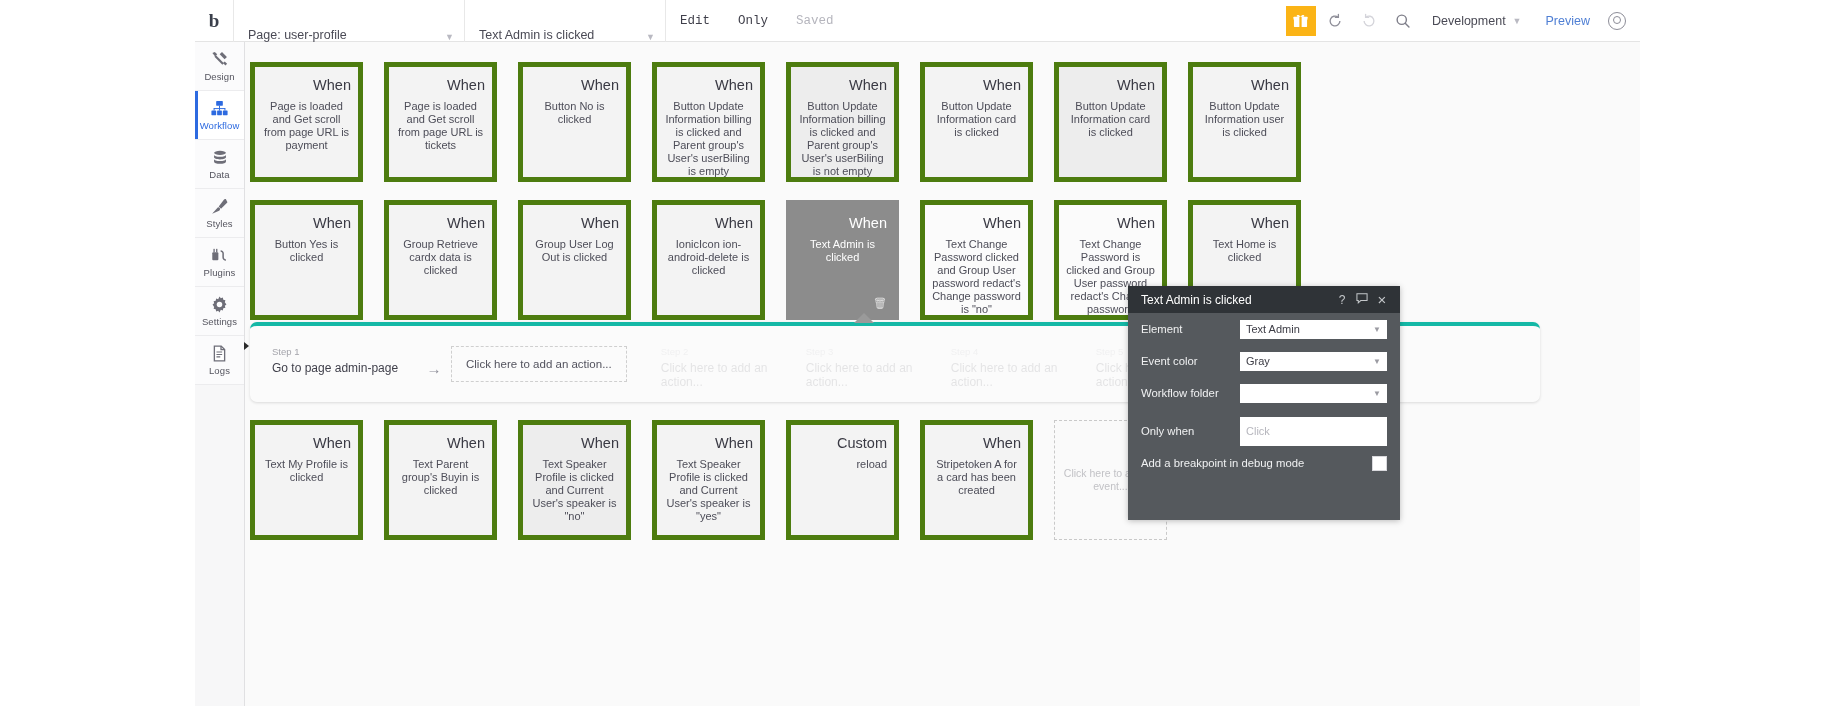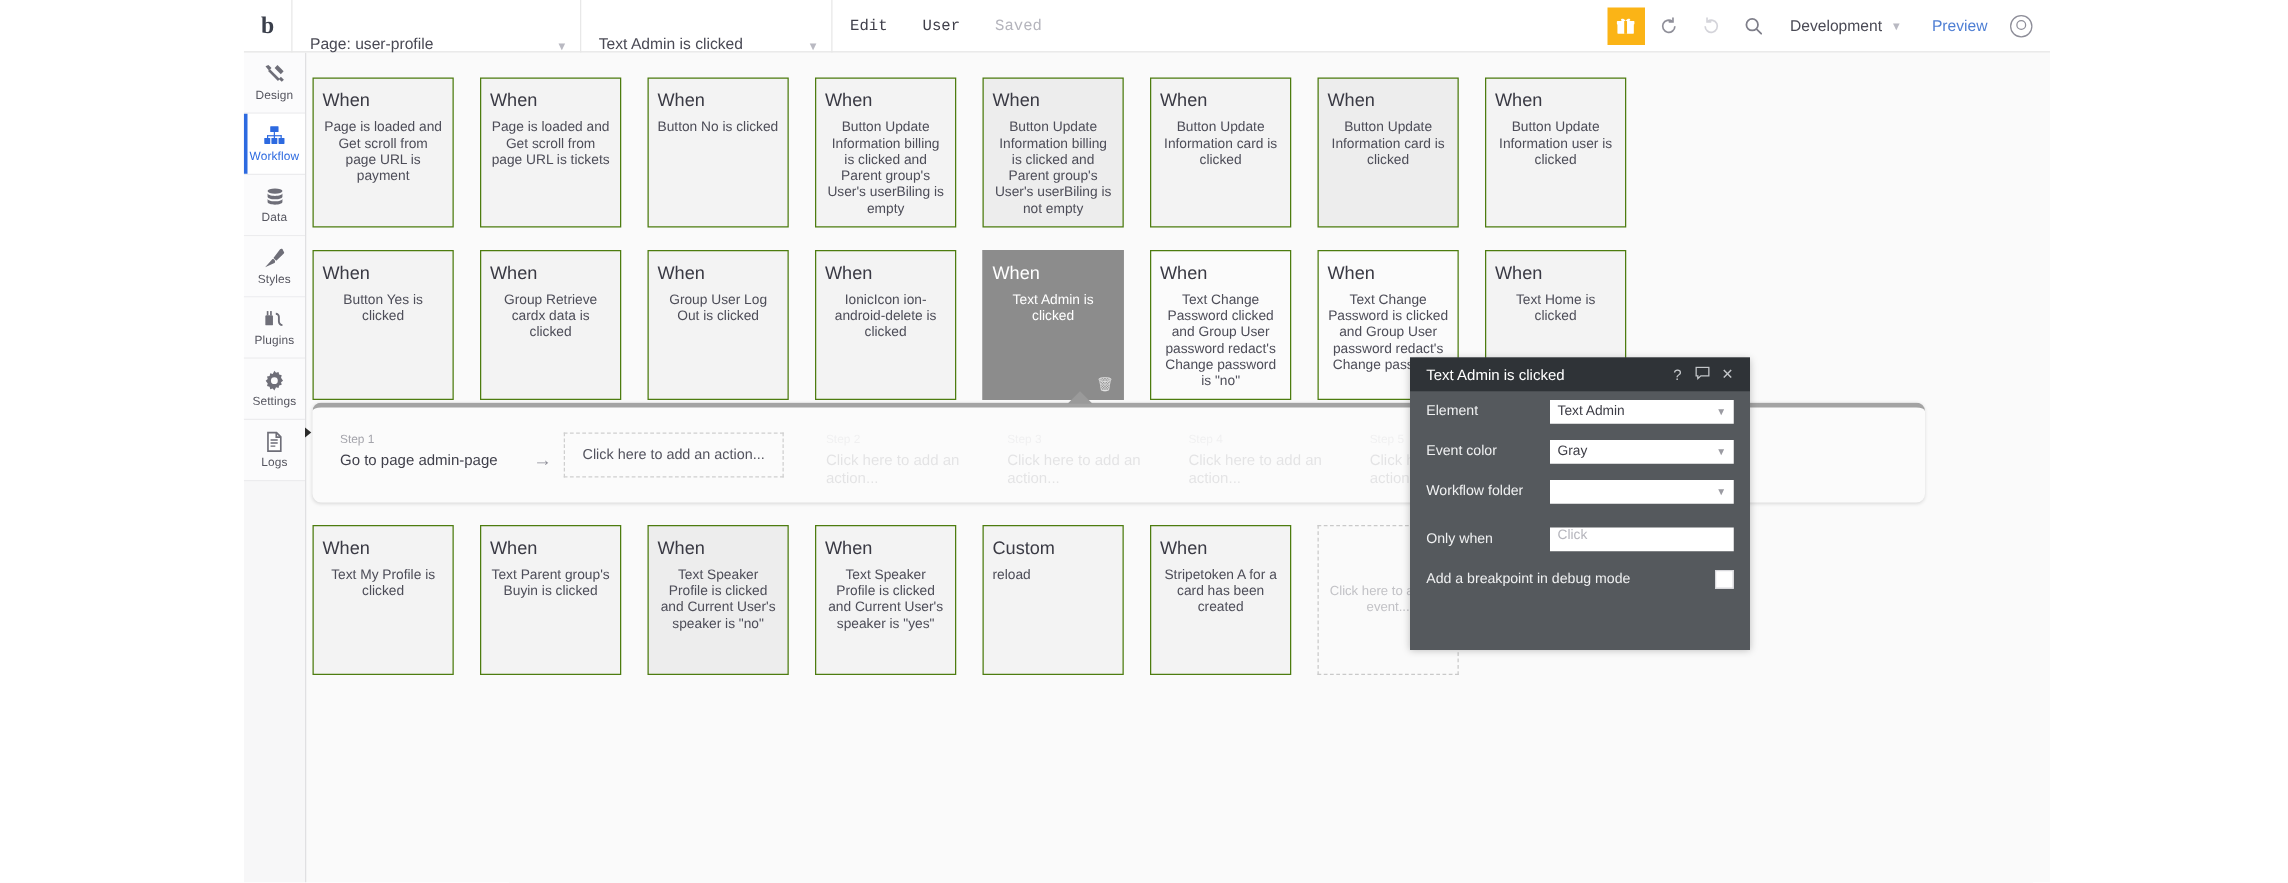--- a/index.html
+++ b/index.html
@@ -107,22 +107,22 @@
   #canvas {
     position:absolute; left:245px; top:42px; width:1395px; height:664px;
     background:#fafafa; overflow:hidden; z-index:10;
   }
   .row {
     position:absolute; left:0; width:1395px;
     display:flex; gap:21px; padding-left:5px;
   }
   .evcard {
     width:113px; height:120px;
-    background:#f3f3f3; border:1px solid #4d7c0f;
-    display:flex; flex-direction:column; align-items:flex-start;
+    background:#f3f3f3; border:5px solid #4d7c0f;
+    display:flex; flex-direction:column; align-items:flex-end;
     padding:10px 7px 0 7px; cursor:pointer; position:relative;
     flex: none;
   }
   .evcard .ev-when {
     font-size:14.5px; color:#3a3a44; margin-bottom:7px; font-weight:400;
   }
   .evcard .ev-desc {
     font-size:11px; line-height:13px; color:#4d4d58; text-align:center;
   }
   .evcard.selected {
@@ -140,21 +140,21 @@
   .evcard.ghost .ghost-text{
     font-size:10.5px; color:#c2c2c6; text-align:center; line-height:13px;
     padding:0 8px;
   }
 
   
   #stepstrip {
     position:absolute; left:5px; top:280px; width:1290px; height:80px;
     background:#fbfbfb; border-radius:7px;
     box-shadow:0 1px 3px rgba(0,0,0,.13);
-    border-top:4px solid #a3a3a3;
+    border-top:4px solid #14b8a6;
     z-index:12;
   }
   .step-pointer{
     position:absolute; left:609px; top:271px; width:0;height:0;
     border-left:10px solid transparent; border-right:10px solid transparent;
     border-bottom:10px solid #9a9a9a; z-index:13;
   }
   .step-wrap{ display:flex; align-items:flex-start; padding:20px 0 0 22px; gap:0; }
   .step-col { width:145px; }
   .step-num { font-size:9.5px; color:#a4a4ab; margin-bottom:4px; }
@@ -189,22 +189,22 @@
   }
   .plabel { width:99px; font-size:11.3px; color:#f0f1f2; }
   .pfield {
     flex:1; height:19px; background:#ffffff; color:#3c3c45;
     font-size:11px; display:flex; align-items:center; padding:0 6px;
     cursor:pointer;
   }
   .pfield .pcaret{ margin-left:auto; color:#9b9ba2; font-size:8px; }
   .pfield.empty { }
   .pinput {
-    flex:1; height:19px; background:#ffffff; color:#b6b6bd;
-    font-size:11px; display:flex; padding:0 6px;
+    flex:1; height:29px; background:#ffffff; color:#b6b6bd;
+    font-size:11px; display:flex; align-items:center; padding:0 6px;
   }
   .prow.wide .plabel { width:auto; flex:1; }
   .pcheck {
     width:15px; height:15px; background:#ffffff; border:1px solid #d9d9dd;
     cursor:pointer;
   }
   .prow.only-when{ margin-top:6px; }
 </style>
 </head>
 <body>
@@ -223,21 +223,21 @@
     </div>
     <div class="tb-sep"></div>
 
     <div class="tb-drop drop-wf">
       <span>Text Admin is clicked</span>
       <span class="caret">▼</span>
     </div>
     <div class="tb-sep"></div>
 
     <div class="tb-link">Edit</div>
-    <div class="tb-link">User</div>
+    <div class="tb-link">Only</div>
     <div class="tb-link tb-saved">Saved</div>
 
     <div class="tb-spacer"></div>
 
     <div class="icon-btn">
       <div class="gift-btn">
         <svg width="15" height="15" viewBox="0 0 16 16" fill="#fff" aria-hidden="true">
           <rect x="1" y="6" width="14" height="9" rx="1"></rect>
           <rect x="0.5" y="4" width="15" height="3" rx="0.6"></rect>
           <rect x="6.8" y="4" width="2.4" height="11" fill="#fbb416"></rect>

